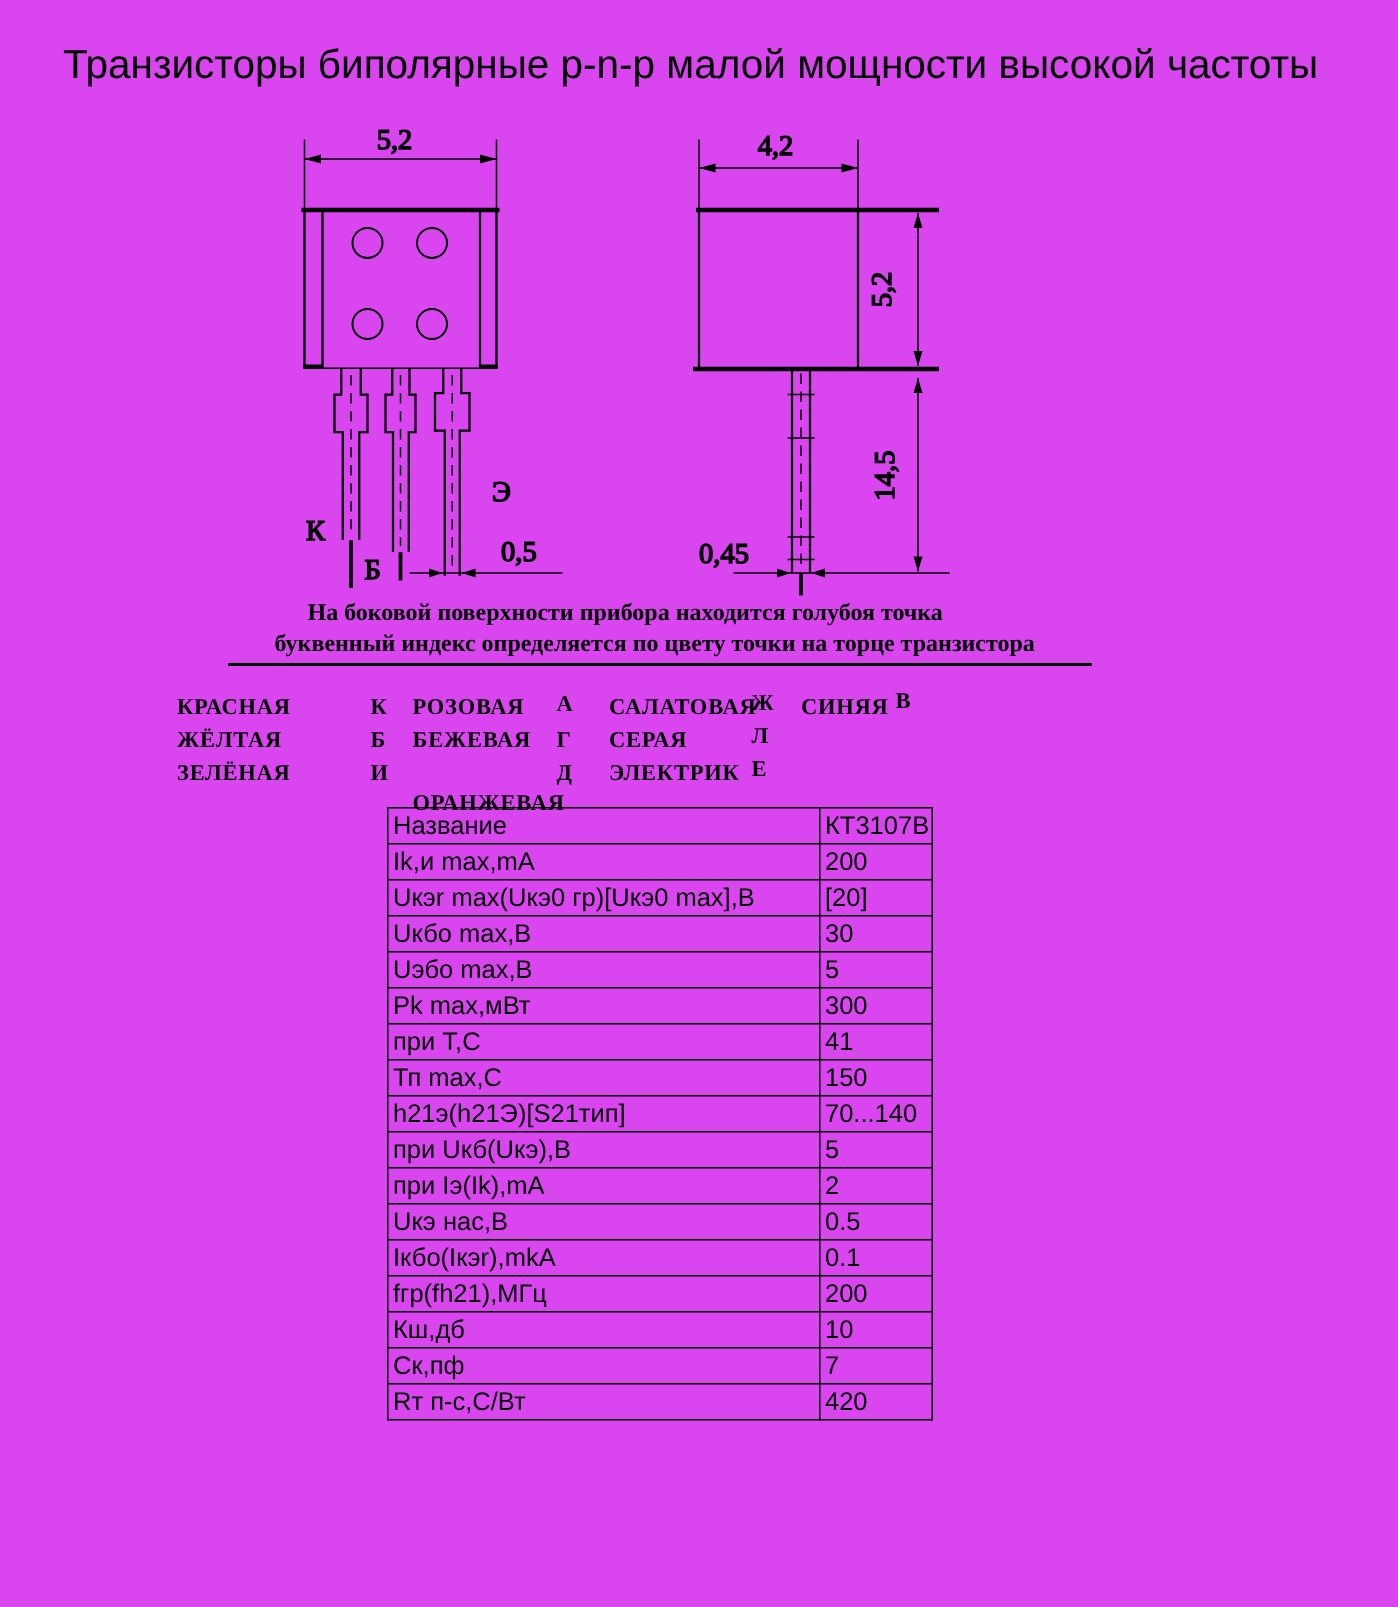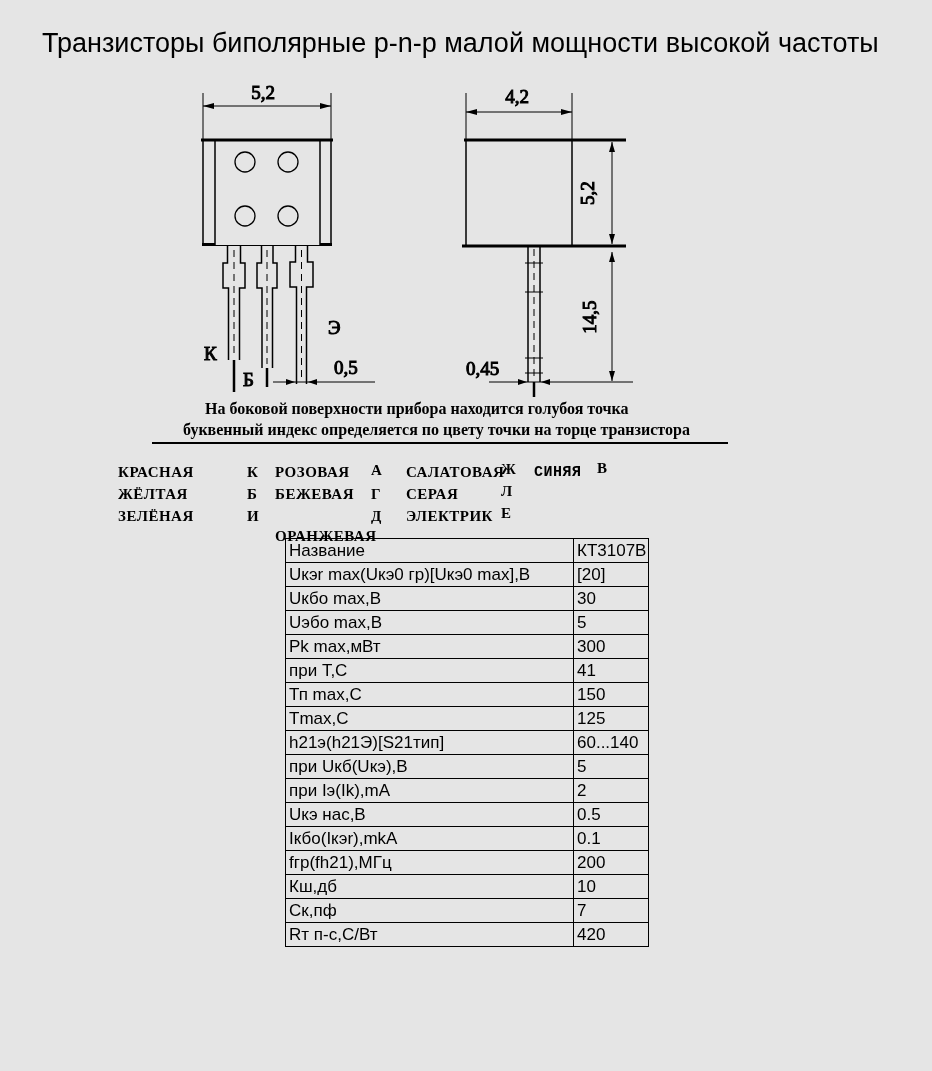--- a/index.html
+++ b/index.html
@@ -1,25 +1,25 @@
 <!DOCTYPE html>
 <html><head>
 <meta charset="utf-8">
 <style>
   html,body{margin:0;padding:0;background:#fff;}
-  #page{position:relative;width:932px;height:1071px;background:#e5e5e5;
+  #page{position:relative;width:932px;height:1071px;background:#d946ef;
         font-family:"Liberation Sans",sans-serif;color:#000;overflow:hidden;}
   .title{position:absolute;left:42px;top:28px;font-size:27px;white-space:nowrap;}
   svg text{font-family:"Liberation Serif","DejaVu Serif",serif;font-size:19px;fill:#000;}
   .note-line{position:absolute;font-family:"Liberation Serif","DejaVu Serif",serif;
              font-weight:bold;font-size:16px;white-space:nowrap;}
   .rule{position:absolute;left:152px;top:442px;width:576px;height:2px;background:#000;}
   .cc{position:absolute;font-family:"Liberation Serif","DejaVu Serif",serif;
       font-weight:bold;font-size:15px;letter-spacing:0.5px;white-space:nowrap;margin-top:13px;}
-  .ptable{position:absolute;left:285px;top:538px;border-collapse:collapse;}
+  .ptable{position:absolute;left:258px;top:538px;border-collapse:collapse;}
   .ptable td{border:1px solid #000;height:24px;padding:0 2px 0 3px;
              font-size:17px;line-height:23px;white-space:nowrap;box-sizing:border-box;}
   .ptable td.p{width:288px;max-width:288px;overflow:hidden;}
   .ptable td.v{width:74px;max-width:87px;overflow:hidden;}
 </style>
 </head>
 <body>
 
 <div id="page">
 
@@ -144,31 +144,35 @@
     <span class="cc" style="left:275px;top:515px;">ОРАНЖЕВАЯ</span>
     <span class="cc" style="left:371px;top:495px;">Д</span>
 
     <span class="cc" style="left:406px;top:451px;">САЛАТОВАЯ</span>
     <span class="cc" style="left:501px;top:448px;">Ж</span>
     <span class="cc" style="left:406px;top:473px;">СЕРАЯ</span>
     <span class="cc" style="left:501px;top:470px;">Л</span>
     <span class="cc" style="left:406px;top:495px;">ЭЛЕКТРИК</span>
     <span class="cc" style="left:501px;top:492px;">Е</span>
 
-    <span class="cc" style="left:534px;top:451px;font-family:Liberation Mono, monospace;">СИНЯЯ</span>
+    <span class="cc" style="left:534px;top:451px;">СИНЯЯ</span>
     <span class="cc" style="left:597px;top:447px;">В</span>
   </div>
 
   <table class="ptable">
     <tbody>
       <tr>
           <td class="p">Название</td>
           <td class="v">КТ3107В</td>
         </tr>
       <tr>
+          <td class="p">Ik,и max,mA</td>
+          <td class="v">200</td>
+        </tr>
+      <tr>
           <td class="p">Uкэr max(Uкэ0 гр)[Uкэ0 max],В</td>
           <td class="v">[20]</td>
         </tr>
       <tr>
           <td class="p">Uкбо max,В</td>
           <td class="v">30</td>
         </tr>
       <tr>
           <td class="p">Uэбо max,В</td>
           <td class="v">5</td>
@@ -179,26 +183,22 @@
         </tr>
       <tr>
           <td class="p">при Т,С</td>
           <td class="v">41</td>
         </tr>
       <tr>
           <td class="p">Тп max,С</td>
           <td class="v">150</td>
         </tr>
       <tr>
-          <td class="p">Tmax,С</td>
-          <td class="v">125</td>
-        </tr>
-      <tr>
           <td class="p">h21э(h21Э)[S21тип]</td>
-          <td class="v">60...140</td>
+          <td class="v">70...140</td>
         </tr>
       <tr>
           <td class="p">при Uкб(Uкэ),В</td>
           <td class="v">5</td>
         </tr>
       <tr>
           <td class="p">при Iэ(Ik),mA</td>
           <td class="v">2</td>
         </tr>
       <tr>

